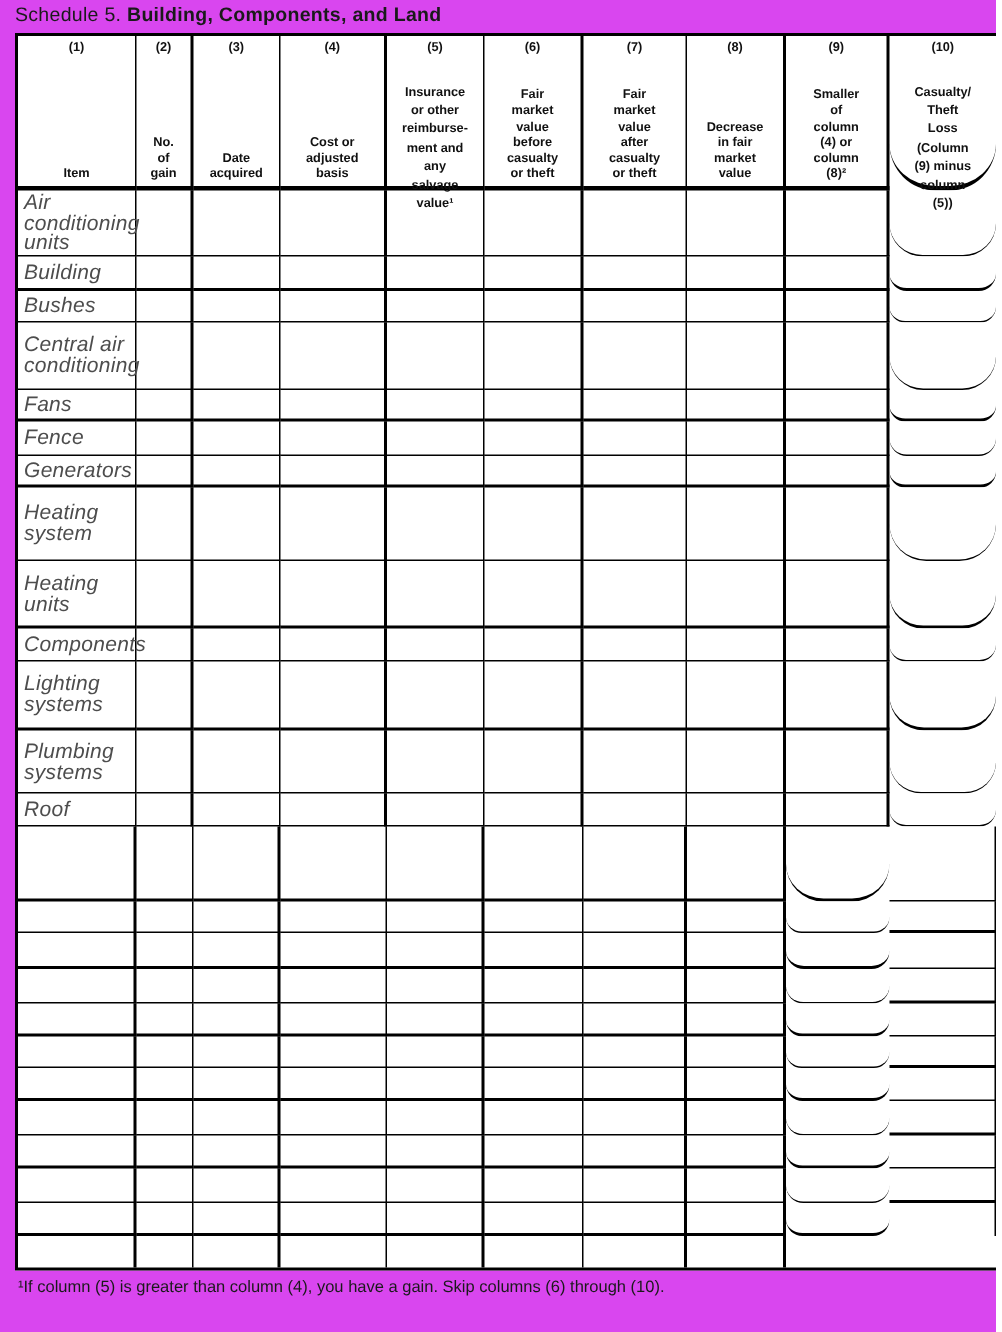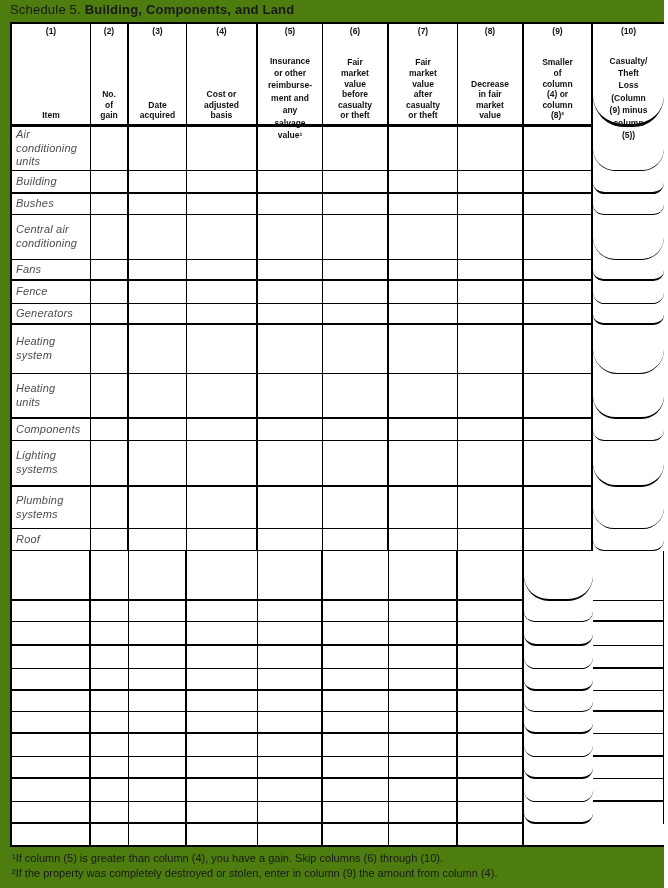--- a/index.html
+++ b/index.html
@@ -1,17 +1,17 @@
 <!DOCTYPE html>
 <html><head>
 <meta charset="utf-8">
 <style>
   html,body{margin:0;padding:0;background:#fff;}
   .sheet{
-    position:relative;width:664px;height:888px;background:#4d7c0f;
+    position:relative;width:664px;height:888px;background:#d946ef;
     font-family:"Liberation Sans","DejaVu Sans",sans-serif;color:#1a1a1a;overflow:hidden;
   }
   .title{position:absolute;left:10px;top:2px;font-size:13px;letter-spacing:.2px;white-space:nowrap;}
   .title .bold{font-weight:bold;}
   .grid{
     position:absolute;left:10px;top:22px;width:656px;height:825px;
     border:2px solid #000;box-sizing:border-box;background:#fff;
     display:grid;
     grid-template-columns:79px 38px 58px 71px 65px 66px 69px 66px 69px 71px;
     grid-template-rows:103px 44px 23px 21px 45px 21px 23px 21px 49px 45px 22px 46px 42px 22px 50px 21px 24px 23px 22px 21px 22px 23px 22px 23px 22px 21px;
@@ -23,21 +23,21 @@
   .lr{border-bottom:none;}
   .hc{
     display:flex;flex-direction:column;align-items:center;text-align:center;
     font-weight:bold;font-size:8.5px;line-height:10.6px;
     padding:2px 1px 3px;border-bottom:3px solid #000;color:#111;
   }
   .hc .txt{margin-top:auto;white-space:pre-line;}
   .hc.fill .txt{margin-top:18px;line-height:12.4px;}
   .lbl{
     display:flex;align-items:center;
-    font-style:italic;color:#4d4d4d;font-size:11px;line-height:13.6px;
+    font-style:italic;color:#4d4d4d;font-size:14px;line-height:13.6px;
     padding:1px 2px 1px 4px;white-space:pre-line;letter-spacing:.2px;
   }
   .footnotes{position:absolute;left:12px;top:851px;font-size:11px;line-height:15px;color:#1a1a1a;}
 </style>
 </head>
 <body>
 
 <div class="sheet">
 
   <div class="title">
@@ -374,16 +374,15 @@
       <div class="c lr"></div>
       <div class="c vr lr"></div>
       <div class="c lr"></div>
       <div class="c vr lr"></div>
       <div class="c vr lr"></div>
       <div class="c lc lr"></div>
     </div>
 
   <div class="footnotes">
     <div>¹If column (5) is greater than column (4), you have a gain. Skip columns (6) through (10).</div>
-    <div>²If the property was completely destroyed or stolen, enter in column (9) the amount from column (4).</div>
   </div>
 
 </div>
 
 </body></html>

